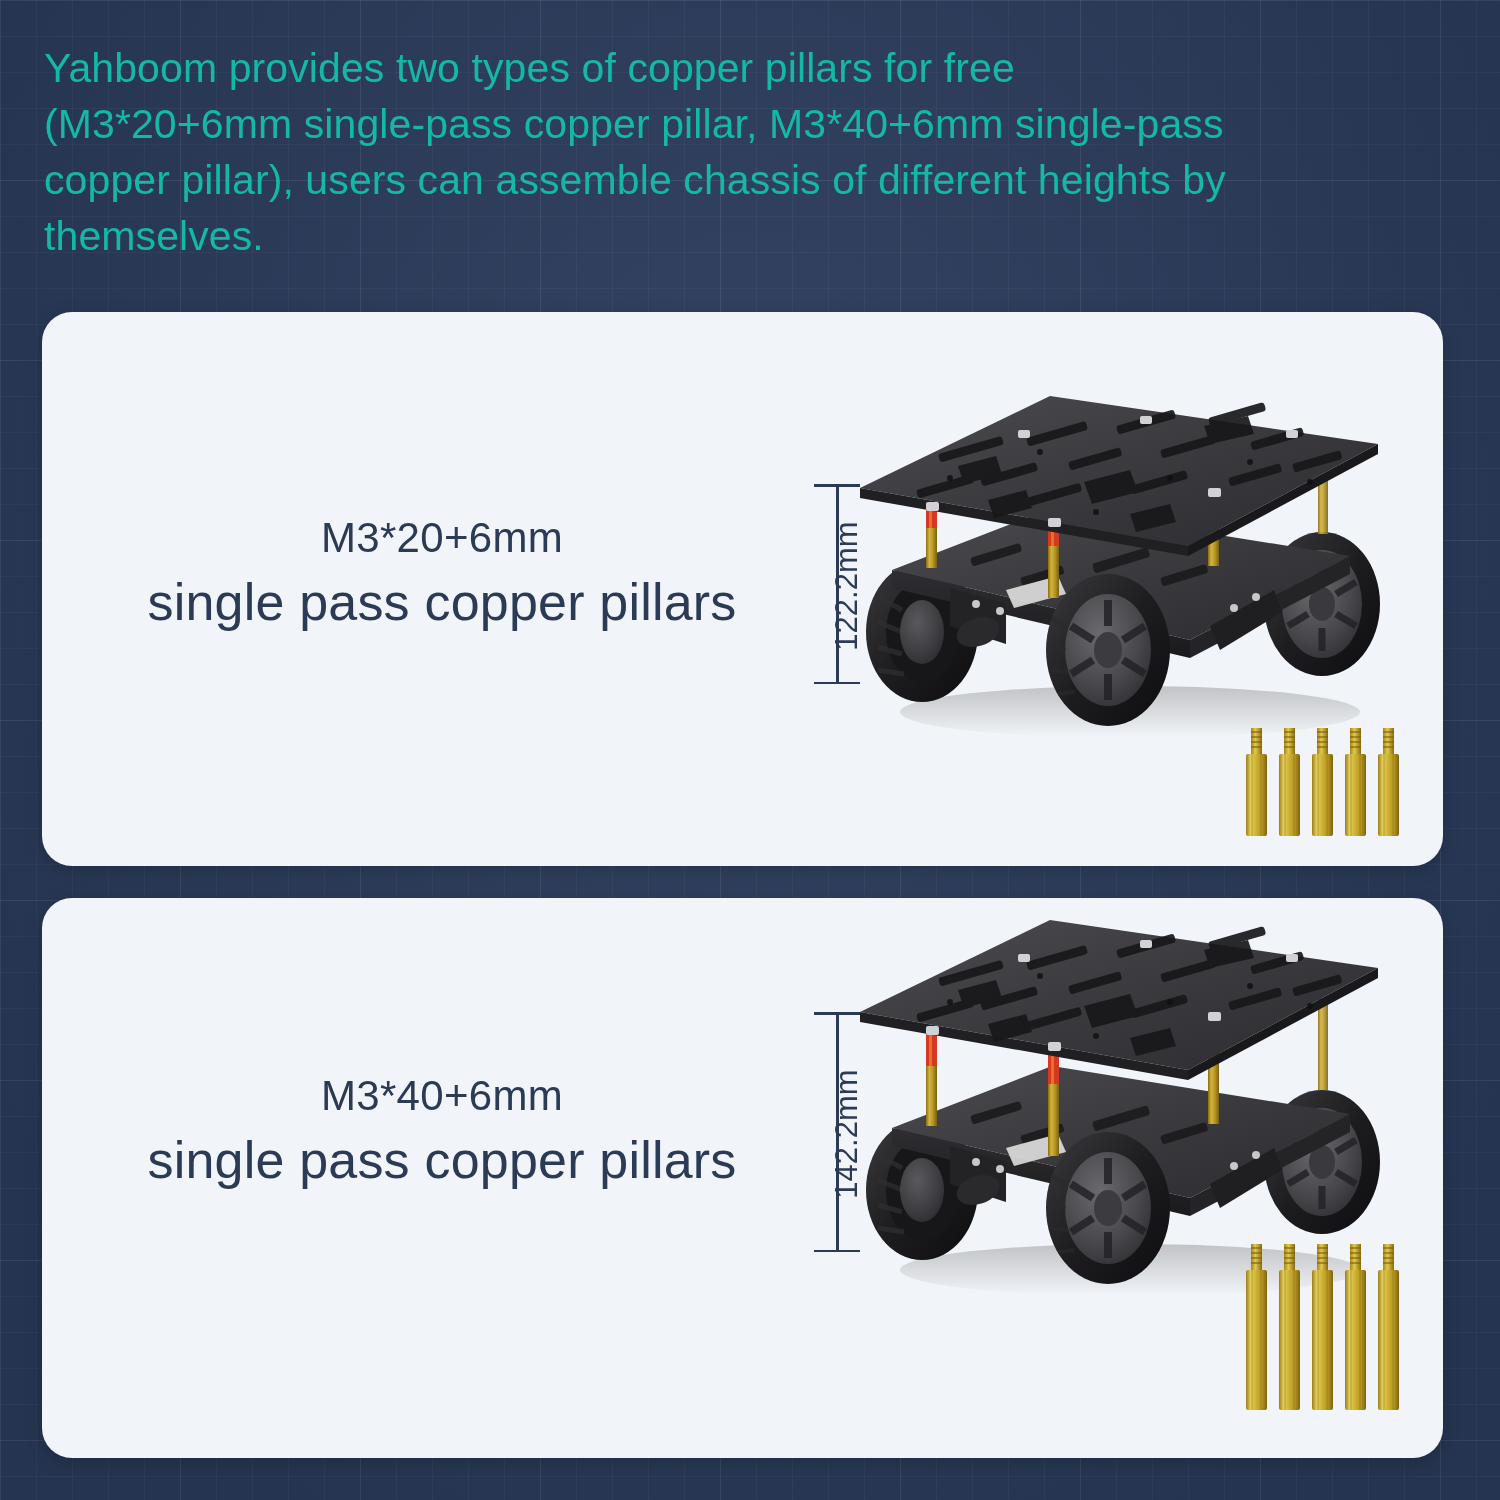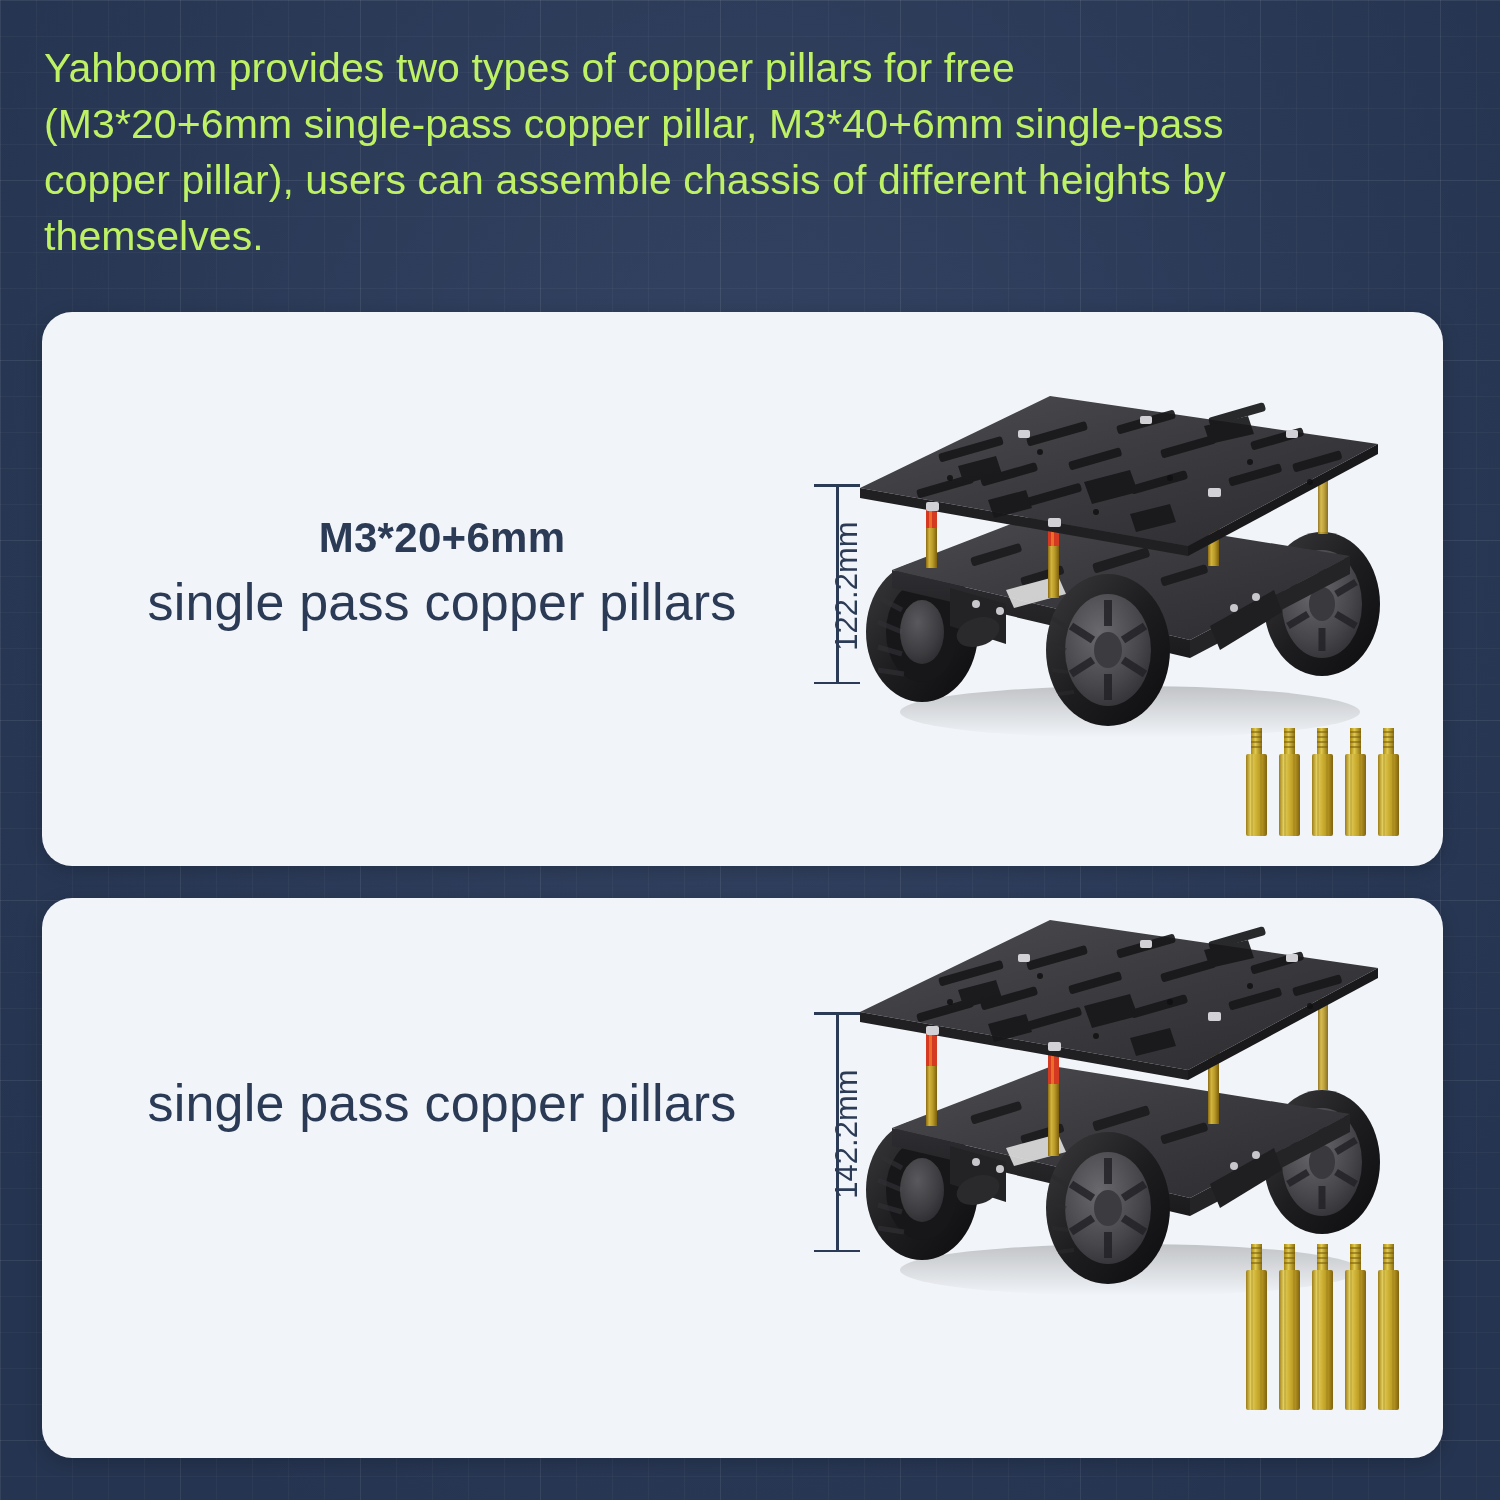--- a/index.html
+++ b/index.html
@@ -24,21 +24,21 @@
   }
   .bg-vignette{
     position:absolute;inset:0;
     background:radial-gradient(ellipse at 50% 35%, rgba(255,255,255,0.045) 0%, rgba(0,0,0,0.12) 85%);
     pointer-events:none;
   }
 
   
   .header{
     position:absolute;left:44px;top:40px;width:1420px;
-    color:#bef264;
+    color:#14b8a6;
     font-size:41px;
     line-height:56px;
     letter-spacing:0.1px;
     white-space:pre-line;
   }
 
   
   .card{
     position:absolute;left:42px;width:1401px;
     background:#f1f4f8;
@@ -48,21 +48,21 @@
   }
   #card-1{top:312px;height:554px;}
   #card-2{top:898px;height:560px;}
 
   .card-label{
     position:absolute;
     text-align:center;
     color:#2b3a55;
     line-height:1.35;
   }
-  .card-label .l1{font-size:42px;display:block;letter-spacing:0.3px;font-weight:bold;}
+  .card-label .l1{font-size:42px;display:block;letter-spacing:0.3px;}
   .card-label .l2{font-size:52px;display:block;letter-spacing:0.2px;}
 
   
   .dim{position:absolute;}
   .dim-line{position:absolute;left:36px;top:0;width:2.5px;background:#2b3a55;}
   .dim-cap{position:absolute;left:14px;width:46px;height:2.5px;background:#2b3a55;}
   .dim-cap.top{top:0;}
   .dim-cap.bot{bottom:0;}
   .dim-text{
     position:absolute;left:-38px;
@@ -353,20 +353,21 @@
       <rect x="1" y="32" width="21" height="82" rx="2" fill="url(#brassBody1)"></rect>
       <line x1="7" y1="32" x2="7" y2="114" stroke="#8f7214" stroke-width="1" opacity="0.5"></line>
       <line x1="16" y1="32" x2="16" y2="114" stroke="#8f7214" stroke-width="1" opacity="0.5"></line>
     </g>
   </svg>
 </div>
 
 <div class="card" id="card-2"></div>
 
 <div class="card-label" id="label-2" style="position:absolute;left:112px;top:1068px;width:660px;text-align:center;color:#2b3a55;">
+  <span class="l1">M3*40+6mm</span>
   <span class="l2">single pass copper pillars</span>
 </div>
 
 <div class="dim" id="dim-2">
   <div class="dim-cap top"></div>
   <div class="dim-line"></div>
   <div class="dim-cap bot"></div>
   <div class="dim-text">142.2mm</div>
 </div>
 

